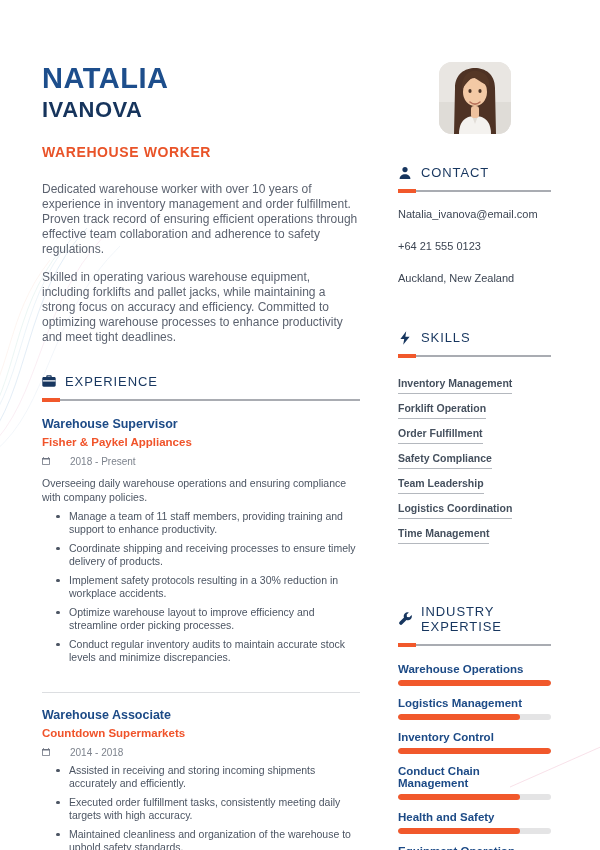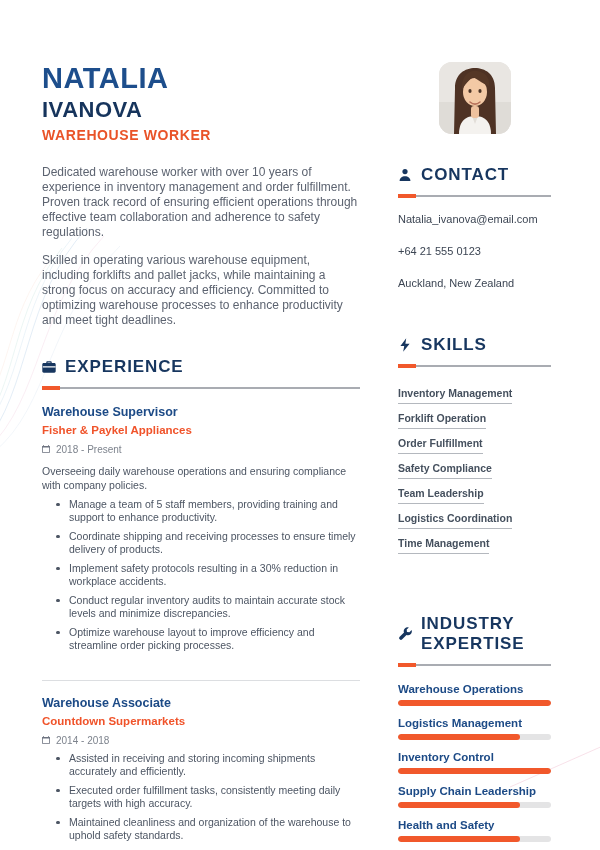--- a/index.html
+++ b/index.html
@@ -14,41 +14,41 @@
     position:relative; z-index:1;
     padding:62px 49px 0 42px;
     display:flex; gap:38px;
   }
   .col-left  { width:318px; flex:0 0 318px; }
   .col-right { width:153px; flex:0 0 153px; }
 
   
   .first-name { font-size:29px; font-weight:600; color:#1d4e8c; letter-spacing:0.5px; line-height:1.15; }
   .last-name  { font-size:22px; font-weight:800; color:#16345c; letter-spacing:0.5px; line-height:1.15; margin-top:2px; }
-  .job-title  { font-size:14px; font-weight:600; color:#e95328; letter-spacing:0.6px; margin-top:4px; }
+  .job-title  { font-size:14px; font-weight:600; color:#e95328; letter-spacing:0.6px; margin-top:21px; }
 
   
   .summary { margin-top:22px; }
   .summary p { font-size:12px; line-height:15px; color:#5c6370; margin-bottom:13px; }
 
   
   .section-head { display:flex; align-items:center; gap:9px; }
   .section-head .s-icon { width:14px; height:14px; flex:0 0 14px; display:inline-flex; }
   .section-head .s-icon svg { width:14px; height:14px; fill:#17365f; }
-  .section-title { font-size:17px; font-weight:700; color:#17365f; letter-spacing:0.9px; }
+  .section-title { font-size:13px; font-weight:400; color:#17365f; letter-spacing:0.9px; }
   .rule { position:relative; height:4px; margin-top:9px; }
   .rule::after  { content:""; position:absolute; left:0; right:0; top:1px; height:2px; background:#a9acb2; }
   .rule::before { content:""; position:absolute; left:0; top:0; width:18px; height:4px; background:#f1582b; z-index:1; }
 
   
   .experience { margin-top:29px; }
   .job { margin-top:15px; }
   .job-name { font-size:12.5px; font-weight:700; color:#1c4a86; }
   .company  { font-size:11.5px; font-weight:700; color:#f0532a; margin-top:5px; }
-  .dates { display:flex; align-items:center; gap:6px; margin-top:8px; }
+  .dates { display:flex; align-items:center; gap:20px; margin-top:8px; }
   .dates svg { width:8px; height:8px; fill:#6d7380; }
   .dates span { font-size:10px; color:#7d838d; }
   .job-desc { font-size:10.5px; line-height:14px; color:#4c5563; margin-top:9px; }
   ul.bullets { list-style:none; margin-top:6px; }
   ul.bullets li {
     position:relative; padding-left:27px; margin-bottom:5px;
     font-size:10.5px; line-height:13.5px; color:#4c5563;
   }
   ul.bullets li::before {
     content:""; position:absolute; left:14px; top:5px;
@@ -127,25 +127,25 @@
           <div class="job-name">Warehouse Supervisor</div>
           <div class="company">Fisher &amp; Paykel Appliances</div>
           <div class="dates">
             <svg viewBox="0 0 8 8">
                 <path d="M1 .3h1v.8h4V.3h1v.8h.6c.2 0 .4.2.4.4v5.8c0 .2-.2.4-.4.4H.4C.2 7.7 0 7.5 0 7.3V1.5c0-.2.2-.4.4-.4H1V.3zM.8 2.6v4.3h6.4V2.6H.8z"></path>
               </svg>
             <span>2018 - Present</span>
           </div>
           <p class="job-desc">Overseeing daily warehouse operations and ensuring compliance with company policies.</p>
           <ul class="bullets">
-            <li>Manage a team of 5 staff members, providing training and support to enhance productivity.</li>
+            <li>Manage a team of 11 staff members, providing training and support to enhance productivity.</li>
             <li>Coordinate shipping and receiving processes to ensure timely delivery of products.</li>
             <li>Implement safety protocols resulting in a 30% reduction in workplace accidents.</li>
+            <li>Optimize warehouse layout to improve efficiency and streamline order picking processes.</li>
             <li>Conduct regular inventory audits to maintain accurate stock levels and minimize discrepancies.</li>
-            <li>Optimize warehouse layout to improve efficiency and streamline order picking processes.</li>
           </ul>
         </div>
 
         <div class="job-sep"></div>
 
         <div class="job">
           <div class="job-name">Warehouse Associate</div>
           <div class="company">Countdown Supermarkets</div>
           <div class="dates">
             <svg viewBox="0 0 8 8">
@@ -251,21 +251,21 @@
                 <div class="exp-fill" style="width: 80%;"></div>
               </div>
           </div>
           <div class="exp-item">
             <div class="exp-label">Inventory Control</div>
             <div class="exp-track">
                 <div class="exp-fill" style="width: 100%;"></div>
               </div>
           </div>
           <div class="exp-item">
-            <div class="exp-label">Supply Chain Leadership</div>
+            <div class="exp-label">Conduct Chain Management</div>
             <div class="exp-track">
                 <div class="exp-fill" style="width: 80%;"></div>
               </div>
           </div>
           <div class="exp-item">
             <div class="exp-label">Health and Safety</div>
             <div class="exp-track">
                 <div class="exp-fill" style="width: 80%;"></div>
               </div>
           </div>

